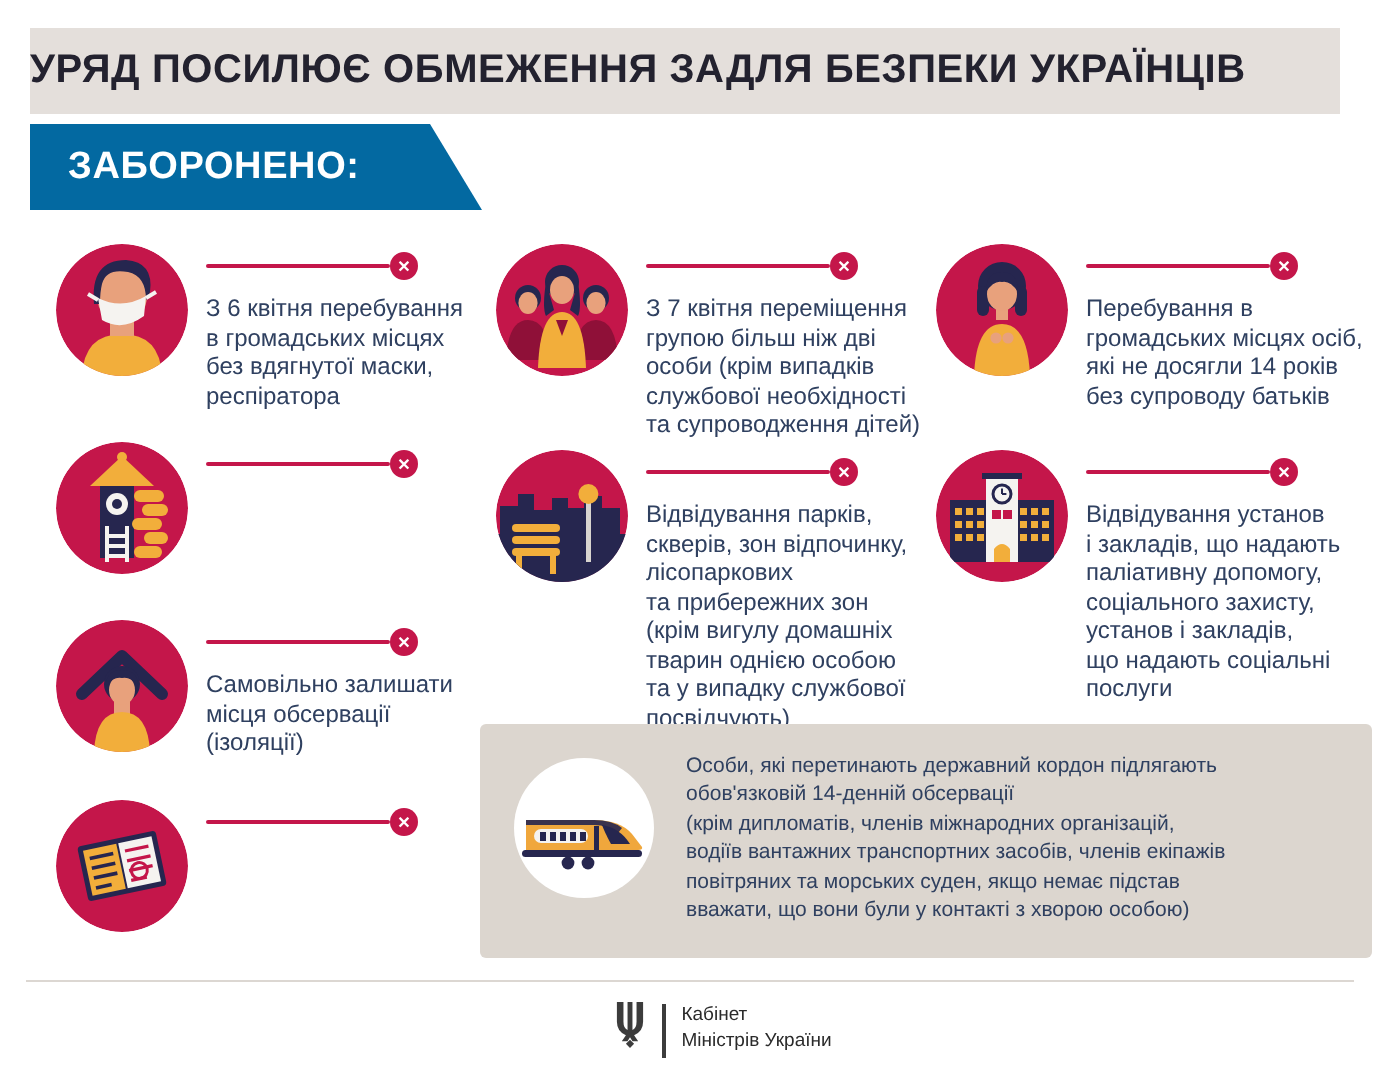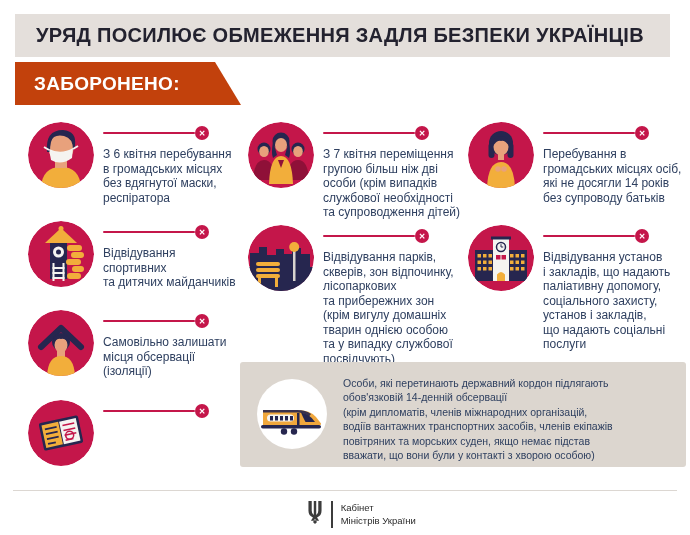--- a/index.html
+++ b/index.html
@@ -1,38 +1,38 @@
 <!DOCTYPE html>
 <html><head>
 <meta charset="utf-8">
 <style>
   html,body{margin:0;padding:0;background:#fff;}
   .page{position:relative;width:690px;height:535px;background:#ffffff;overflow:hidden;
         font-family:"Liberation Sans",sans-serif;}
   
   .header{position:absolute;left:15px;top:14px;width:655px;height:43px;background:#E4DFDB;
-          display:flex;align-items:center;padding-left:21px;box-sizing:border-box;}
+          display:flex;align-items:center;box-sizing:border-box;}
   .header-title{font-size:20px;font-weight:bold;color:#23222F;letter-spacing:.3px;white-space:nowrap;}
   
-  .banner{position:absolute;left:15px;top:62px;width:226px;height:43px;background:#c2410c;
+  .banner{position:absolute;left:15px;top:62px;width:226px;height:43px;background:#0369a1;
           clip-path:polygon(0 0,calc(100% - 26px) 0,100% 100%,0 100%);
           display:flex;align-items:center;padding-left:19px;box-sizing:border-box;}
   .banner-label{font-size:19px;font-weight:bold;color:#ffffff;letter-spacing:.3px;}
   
   .item{position:absolute;display:flex;}
   .item .icon{width:66px;height:66px;flex:none;}
   .item .body{margin-left:9px;padding-top:4px;}
   .rule{display:flex;align-items:center;width:106px;}
   .rule-line{flex:1;height:2px;background:#C4164A;border-radius:1px;}
   .rule-badge{width:14px;height:14px;border-radius:50%;background:#C4164A;color:#fff;
               font-size:8px;font-weight:bold;display:flex;align-items:center;justify-content:center;flex:none;}
   .item-text{margin-top:7px;font-size:12px;line-height:14.5px;color:#2F4060;white-space:pre-line;}
   .w1 .body{width:136px;} .w2 .body{width:142px;} .w3 .body{width:152px;}
   
-  .note{position:absolute;left:240px;top:362px;width:446px;height:105px;background:#DCD6CF;border-radius:3px;}
+  .note{position:absolute;left:240px;top:362px;width:446px;height:117px;background:#DCD6CF;border-radius:3px;}
   .note-circle{position:absolute;left:17px;top:17px;width:70px;height:70px;border-radius:50%;background:#ffffff;
                display:flex;align-items:center;justify-content:center;}
   .note-text{position:absolute;left:103px;top:14px;right:10px;font-size:10.5px;line-height:14.4px;
              color:#2F4060;white-space:pre-line;}
   
   .bottom-divider{position:absolute;left:13px;right:13px;top:490px;height:1px;background:#DCD7D2;}
   .footer{position:absolute;left:0;right:0;top:500px;display:flex;justify-content:center;margin-left:32px;}
   .footer-inner{display:flex;align-items:center;}
   .footer-sep{width:1.5px;height:27px;background:#3C3C3C;margin:0 8px 0 7px;}
   .org{font-size:9.5px;color:#2B2B2B;line-height:1.35;}
@@ -111,23 +111,20 @@
             <rect x="39" y="52" width="14" height="6" rx="3"></rect>
           </g>
         </g>
       </svg>
     </div>
     <div class="body">
       <div class="rule">
         <span class="rule-line"></span>
         <span class="rule-badge">✕</span>
       </div>
-      <div class="item-text">Відвідування
-спортивних
-та дитячих майданчиків</div>
     </div>
   </div>
 
   <div class="item w1" style="left:28px;top:310px;">
     <div class="icon">
       <svg viewBox="0 0 66 66" width="66" height="66">
         <defs>
             <clipPath id="cp3">
               <circle cx="33" cy="33" r="33"></circle>
             </clipPath>

